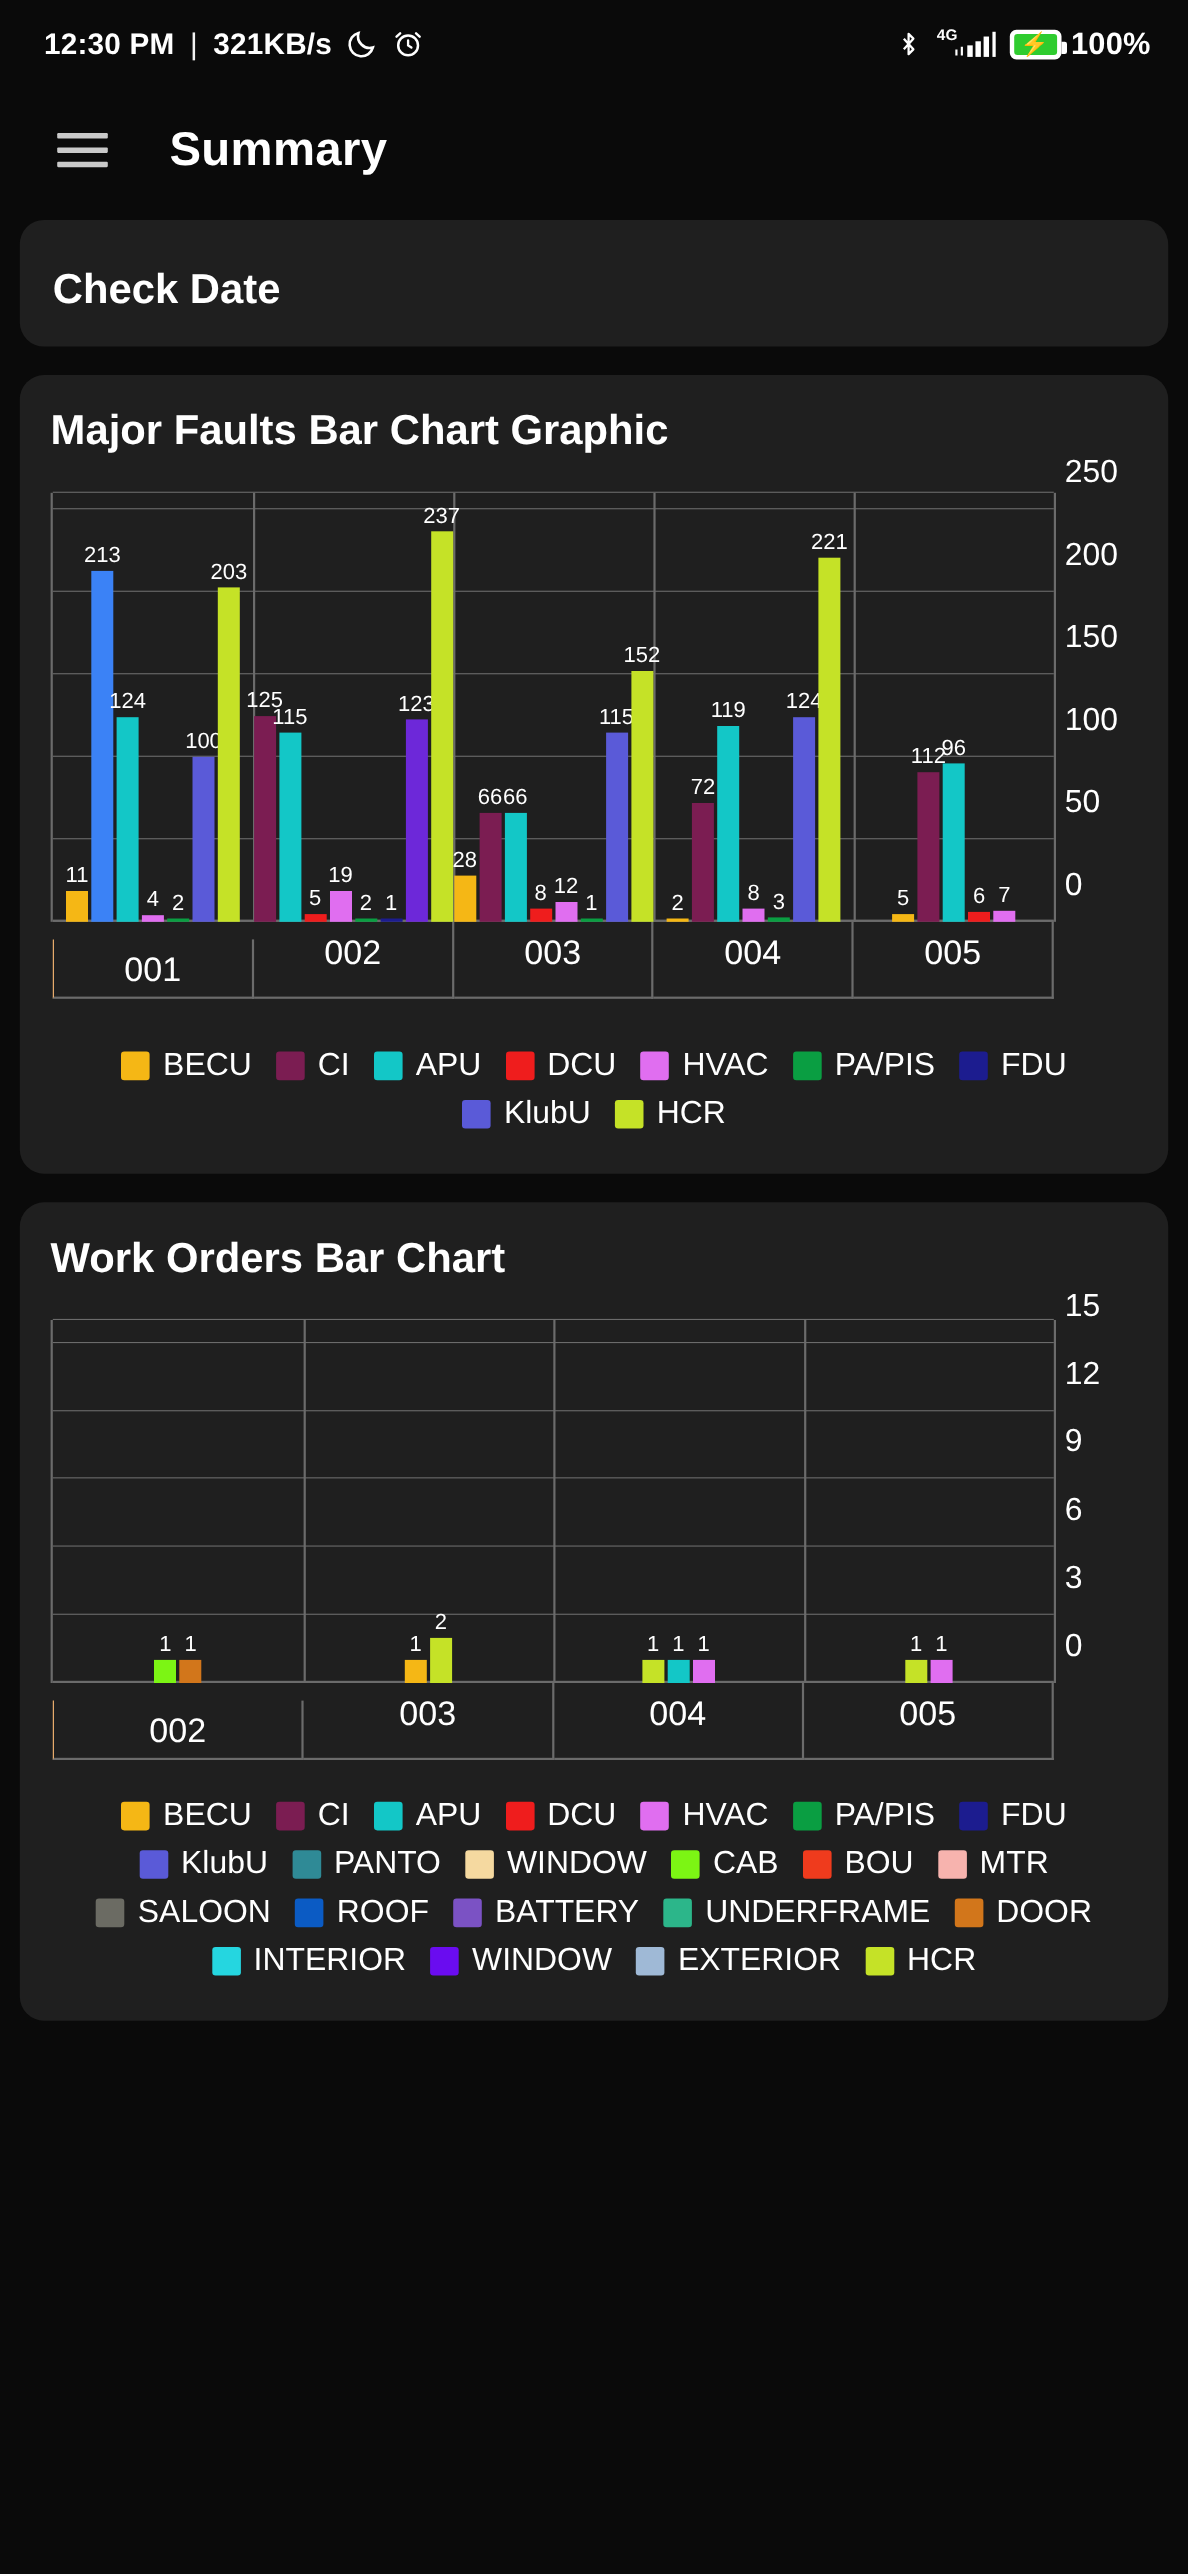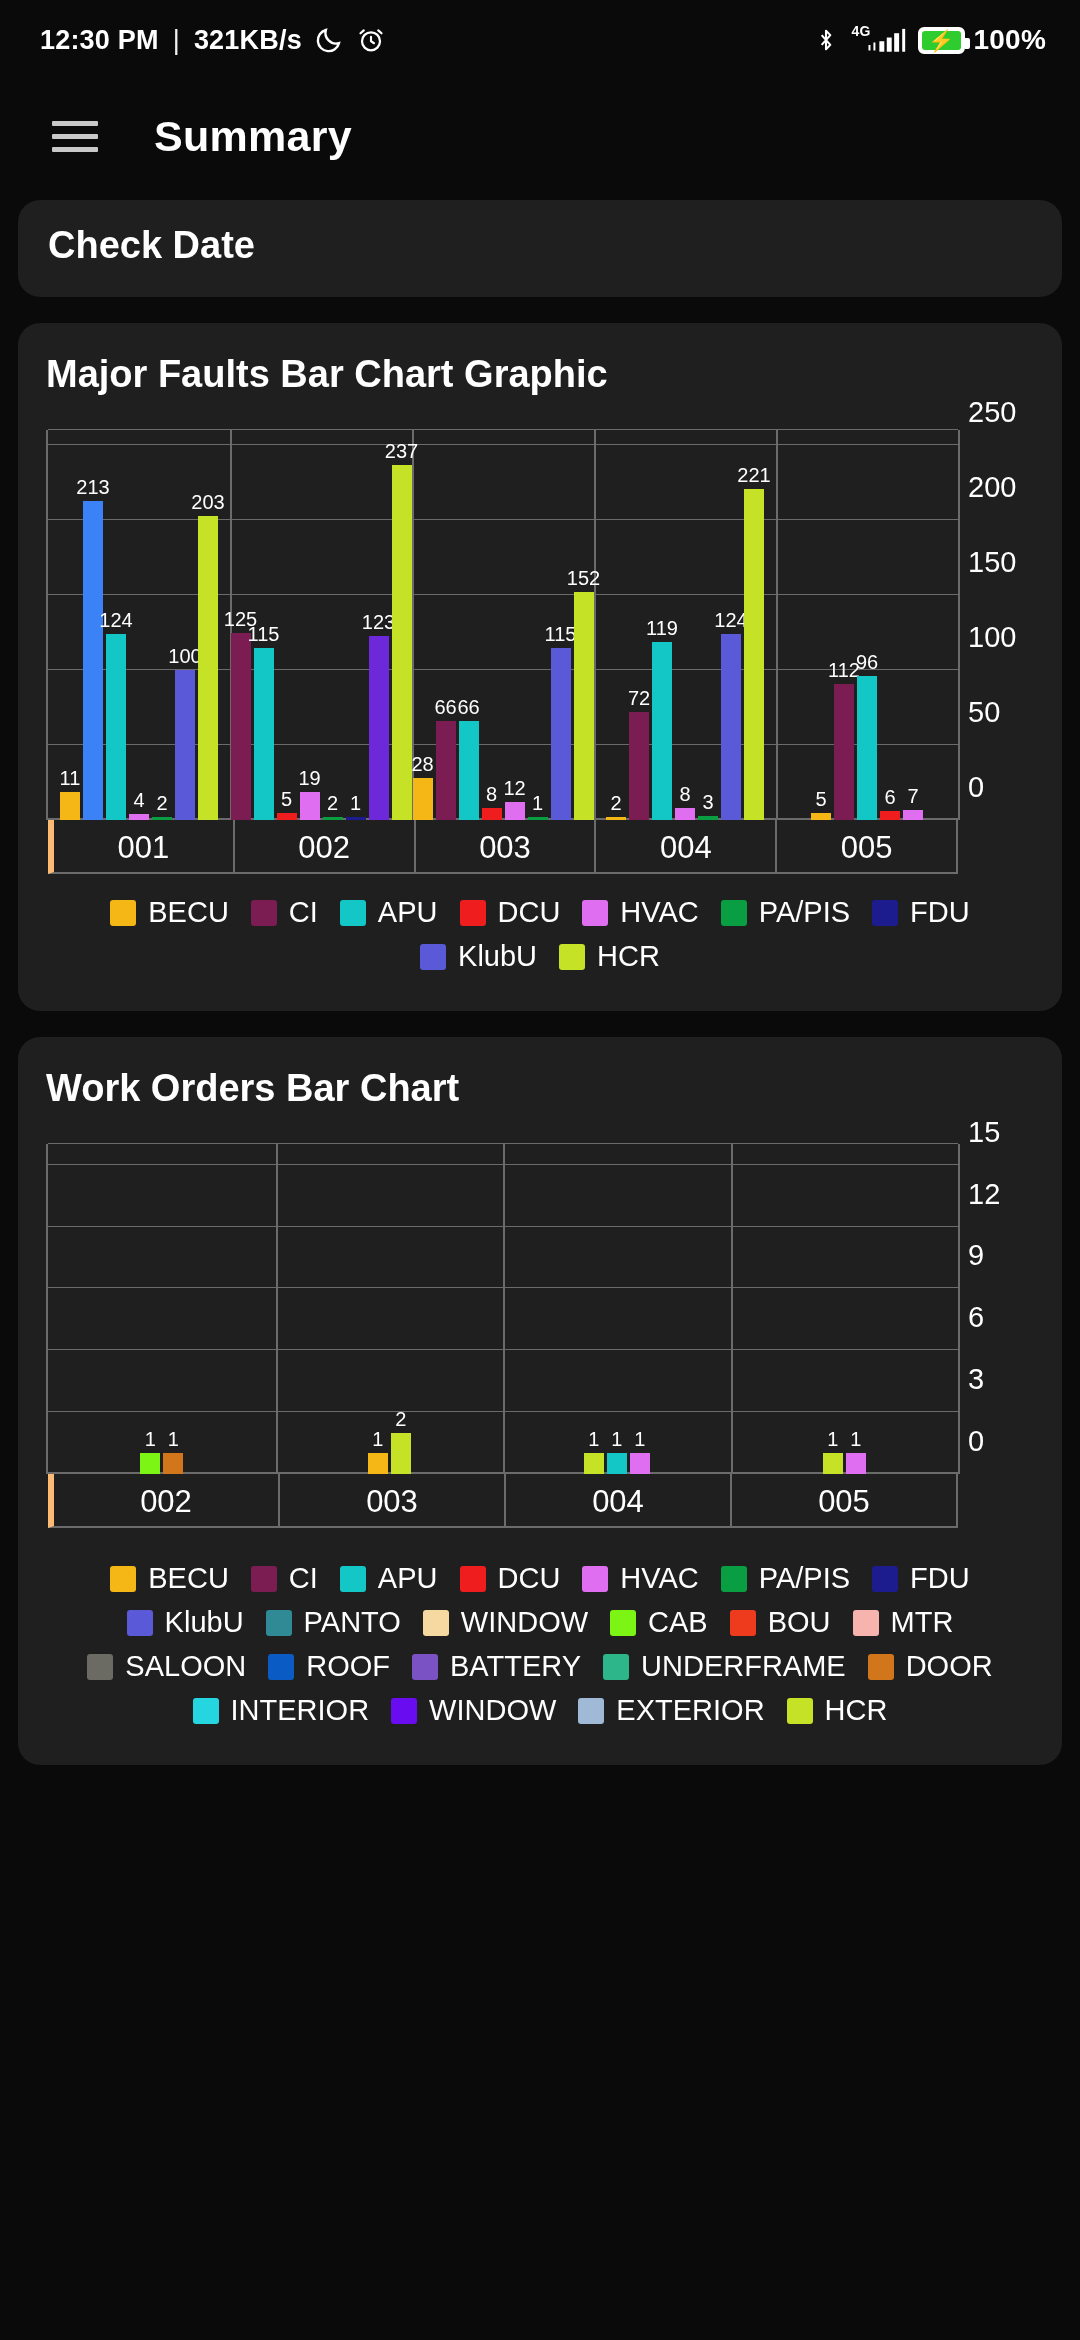--- a/index.html
+++ b/index.html
@@ -47,21 +47,21 @@
   .hamburger { width: 46px; display: flex; flex-direction: column; gap: 8px; cursor: pointer; }
   .hamburger span { display: block; height: 5px; background: #c9c9c9; border-radius: 1px; }
   .app-title { font-size: 43px; font-weight: 700; letter-spacing: .3px; }
 
   
   .card {
     background: #1f1f1f;
     border-radius: 22px;
     margin: 0 18px 26px 18px;
   }
-  #check-date-card { padding: 24px 30px 30px 30px; margin-top: 8px; }
+  #check-date-card { padding: 42px 30px 30px 30px; margin-top: 8px; }
   .card-title { font-size: 38px; font-weight: 700; }
   .chart-card { padding: 30px 28px 34px 28px; }
   .chart-card .card-title { margin-bottom: 34px; }
 
   
   .chart { position: relative; }
   .plot-wrap { display: flex; align-items: stretch; }
   .plot {
     position: relative; flex: 1 1 auto;
     border-left: 2px solid #6b6b6b;
@@ -83,27 +83,27 @@
   .ylabels { position: relative; width: 76px; flex: 0 0 76px; }
   .ylabels div {
     position: absolute; left: 10px; transform: translateY(-50%);
     font-size: 29px; color: #ffffff; white-space: nowrap;
   }
   .xlabels { display: flex; margin-left: 2px; }
   .xlabels .xl {
     flex: 1 1 0; text-align: center; font-size: 31px; padding: 10px 0 6px 0;
     border-right: 2px solid #6b6b6b; border-bottom: 2px solid #6b6b6b;
   }
-  .xlabels .xl:first-child { border-left: 6px solid #fdba74; }
+  .xlabels .xl:first-child { border-left: 1px solid #fdba74; margin-top: 16px; }
   .xspacer { flex: 0 0 76px; }
 
   
   .legend {
     display: flex; flex-wrap: wrap; gap: 11px 22px;
-    justify-content: center; padding: 22px 34px 4px 34px;
+    justify-content: center; padding: 44px 34px 4px 34px;
   }
   .legend.two { padding-top: 34px; }
   .lg-item { display: flex; align-items: center; gap: 12px; }
   .lg-sw { width: 26px; height: 26px; border-radius: 3px; }
   .lg-tx { font-size: 29px; color: #ffffff; }
 </style>
 </head>
 <body>
 
 <div class="statusbar">

